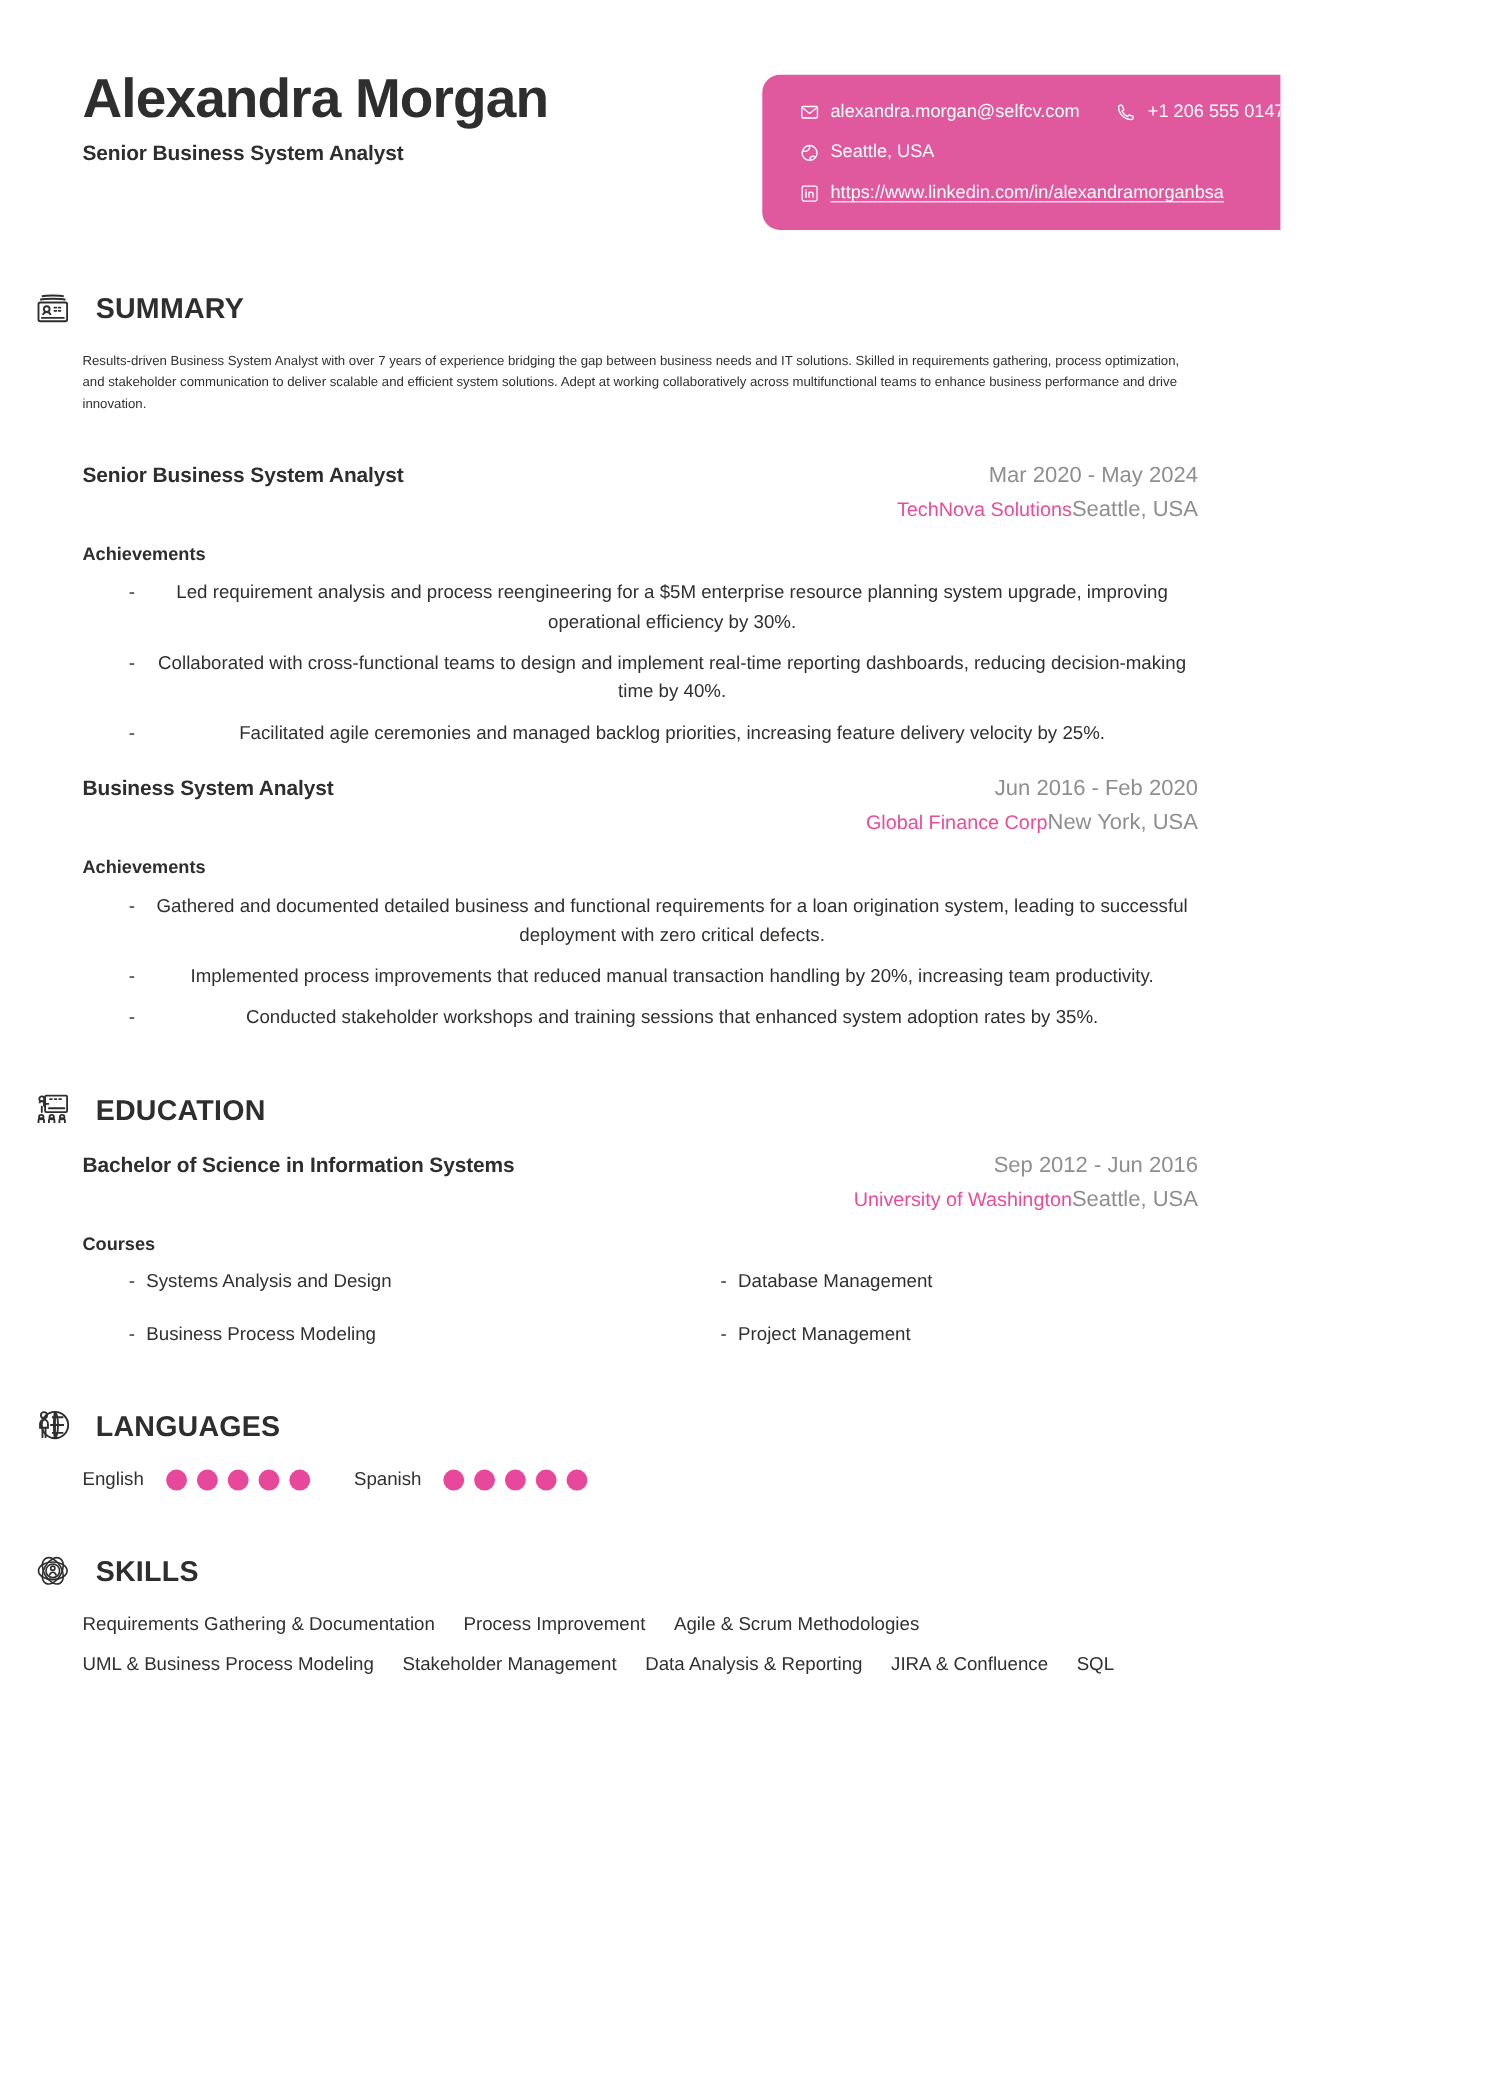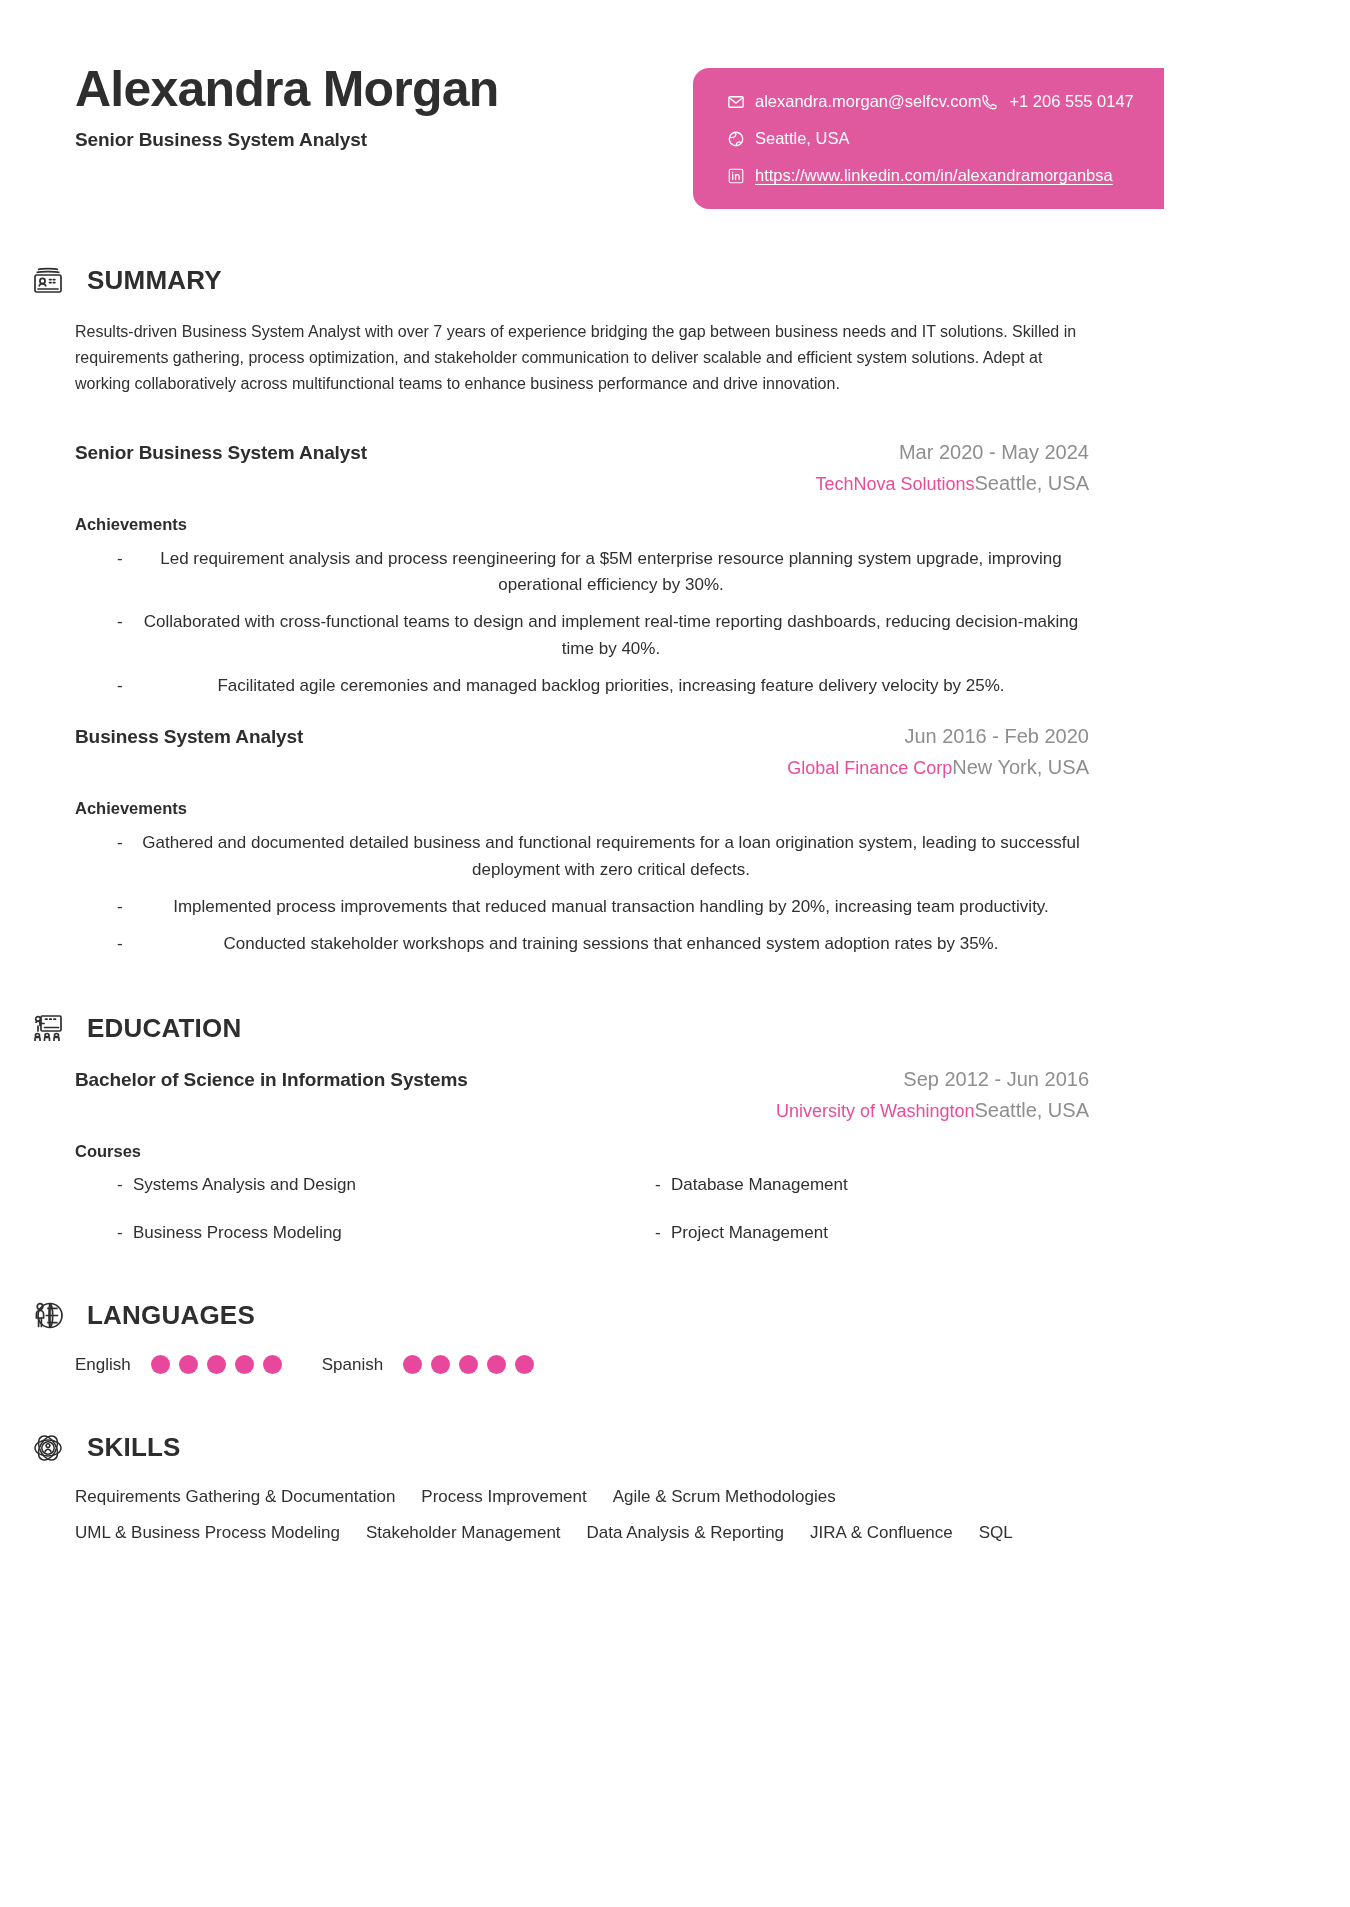--- a/index.html
+++ b/index.html
@@ -60,20 +60,21 @@
     padding: 22px 28px 22px 34px;
     background: #e0589e;
     border-top-left-radius: 16px;
     border-bottom-left-radius: 16px;
     color: #ffffff;
   }
 
   .contact-row {
     display: flex;
     align-items: flex-start;
+    gap: 34px;
     margin-bottom: 14px;
   }
   .contact-row:last-child { margin-bottom: 0; }
 
   .contact-item {
     display: flex;
     align-items: center;
     gap: 10px;
     font-size: 16.5px;
     line-height: 1.4;
@@ -120,21 +121,21 @@
   }
 
   .section-title {
     font-size: 26px;
     font-weight: 800;
     letter-spacing: 0.2px;
     color: #2e2e2e;
   }
 
   .summary-text {
-    font-size: 16px;
+    font-size: 12px;
     line-height: 1.62;
     color: #30302f;
     max-width: 1010px;
   }
 
   
   .entry { margin-bottom: 6px; }
   .entry + .entry { margin-top: 26px; }
 
   .entry-top {

